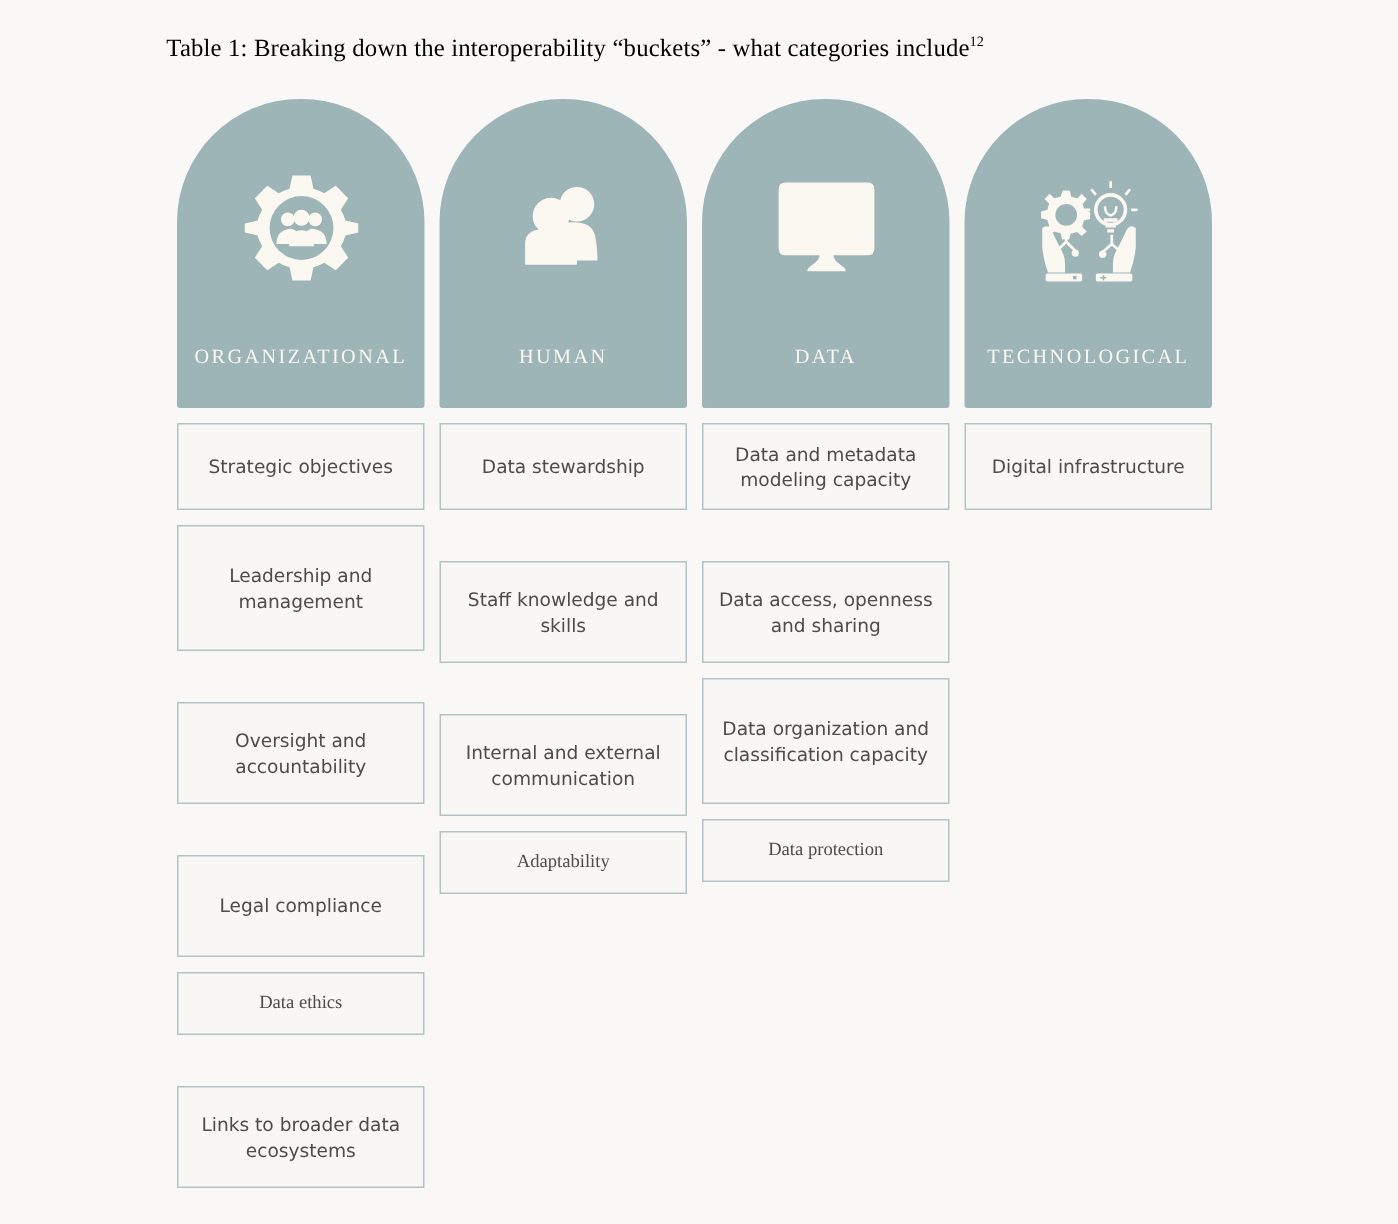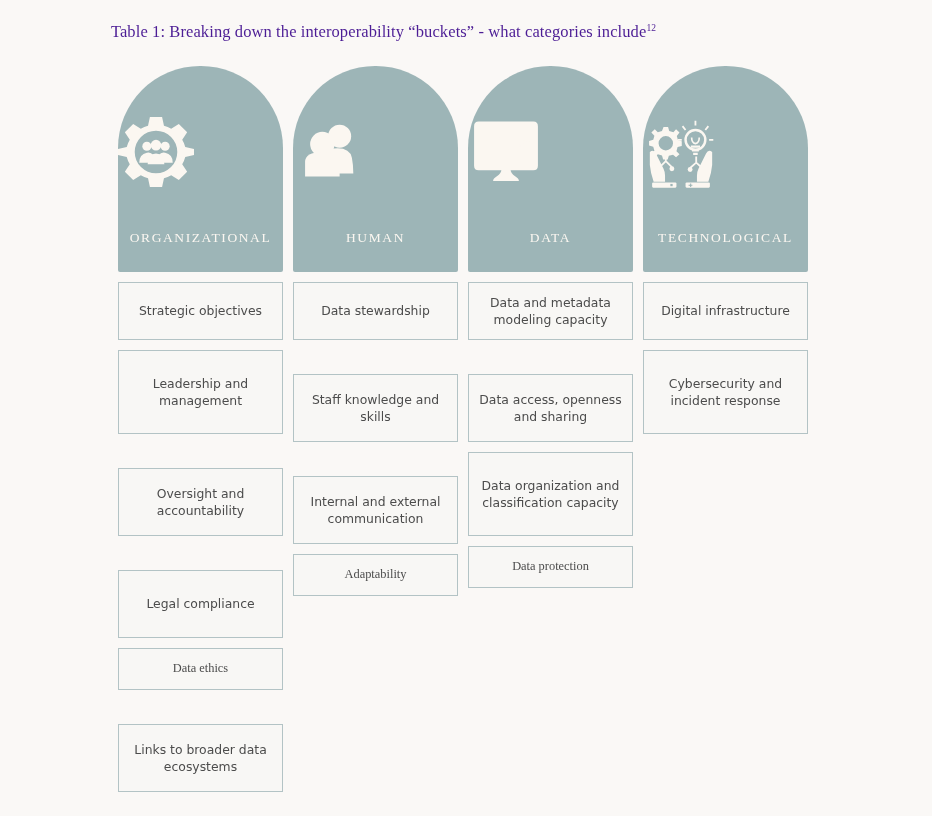--- a/index.html
+++ b/index.html
@@ -19,21 +19,21 @@
     height: 816px;
   }
   .caption {
     position: absolute;
     top: 22px;
     left: 0;
     width: 767px;
     text-align: center;
     font-family: "Liberation Serif", serif;
     font-size: 16.5px;
-    color: #4c1d95;
+    color: #000000;
     letter-spacing: 0.1px;
   }
   .caption sup {
     font-size: 9.5px;
     vertical-align: super;
     line-height: 0;
   }
   .table {
     position: absolute;
     top: 66px;
@@ -50,20 +50,21 @@
     flex-direction: column;
     gap: 10px;
   }
   .arch {
     width: 165px;
     height: 206px;
     background: #9db5b7;
     border-radius: 82px 82px 2px 2px;
     display: flex;
     flex-direction: column;
+    align-items: center;
     justify-content: flex-start;
     position: relative;
   }
   .arch-icon {
     margin-top: 48px;
     width: 76px;
     height: 76px;
     display: flex;
     align-items: center;
     justify-content: center;
@@ -230,19 +231,16 @@
             <rect fill="#fbf7f1" x="56" y="90" width="32" height="7" rx="1.5"></rect>
             <path fill="#9db5b7" d="M36 92 h3 v3 h-3 Z"></path>
             <path fill="#9db5b7" d="M60 93 h5 v1.4 h-5 Z M62 91.5 h1.4 v4.5 h-1.4 Z"></path>
           </svg>
         </div>
         <div class="arch-label">TECHNOLOGICAL</div>
       </div>
       <div class="cell h1">
           <span>Digital infrastructure</span>
         </div>
-      <div class="cell h2">
-          <span>Cybersecurity and incident response</span>
-        </div>
     </div>
 
   </div>
 </div>
 
 </body></html>

